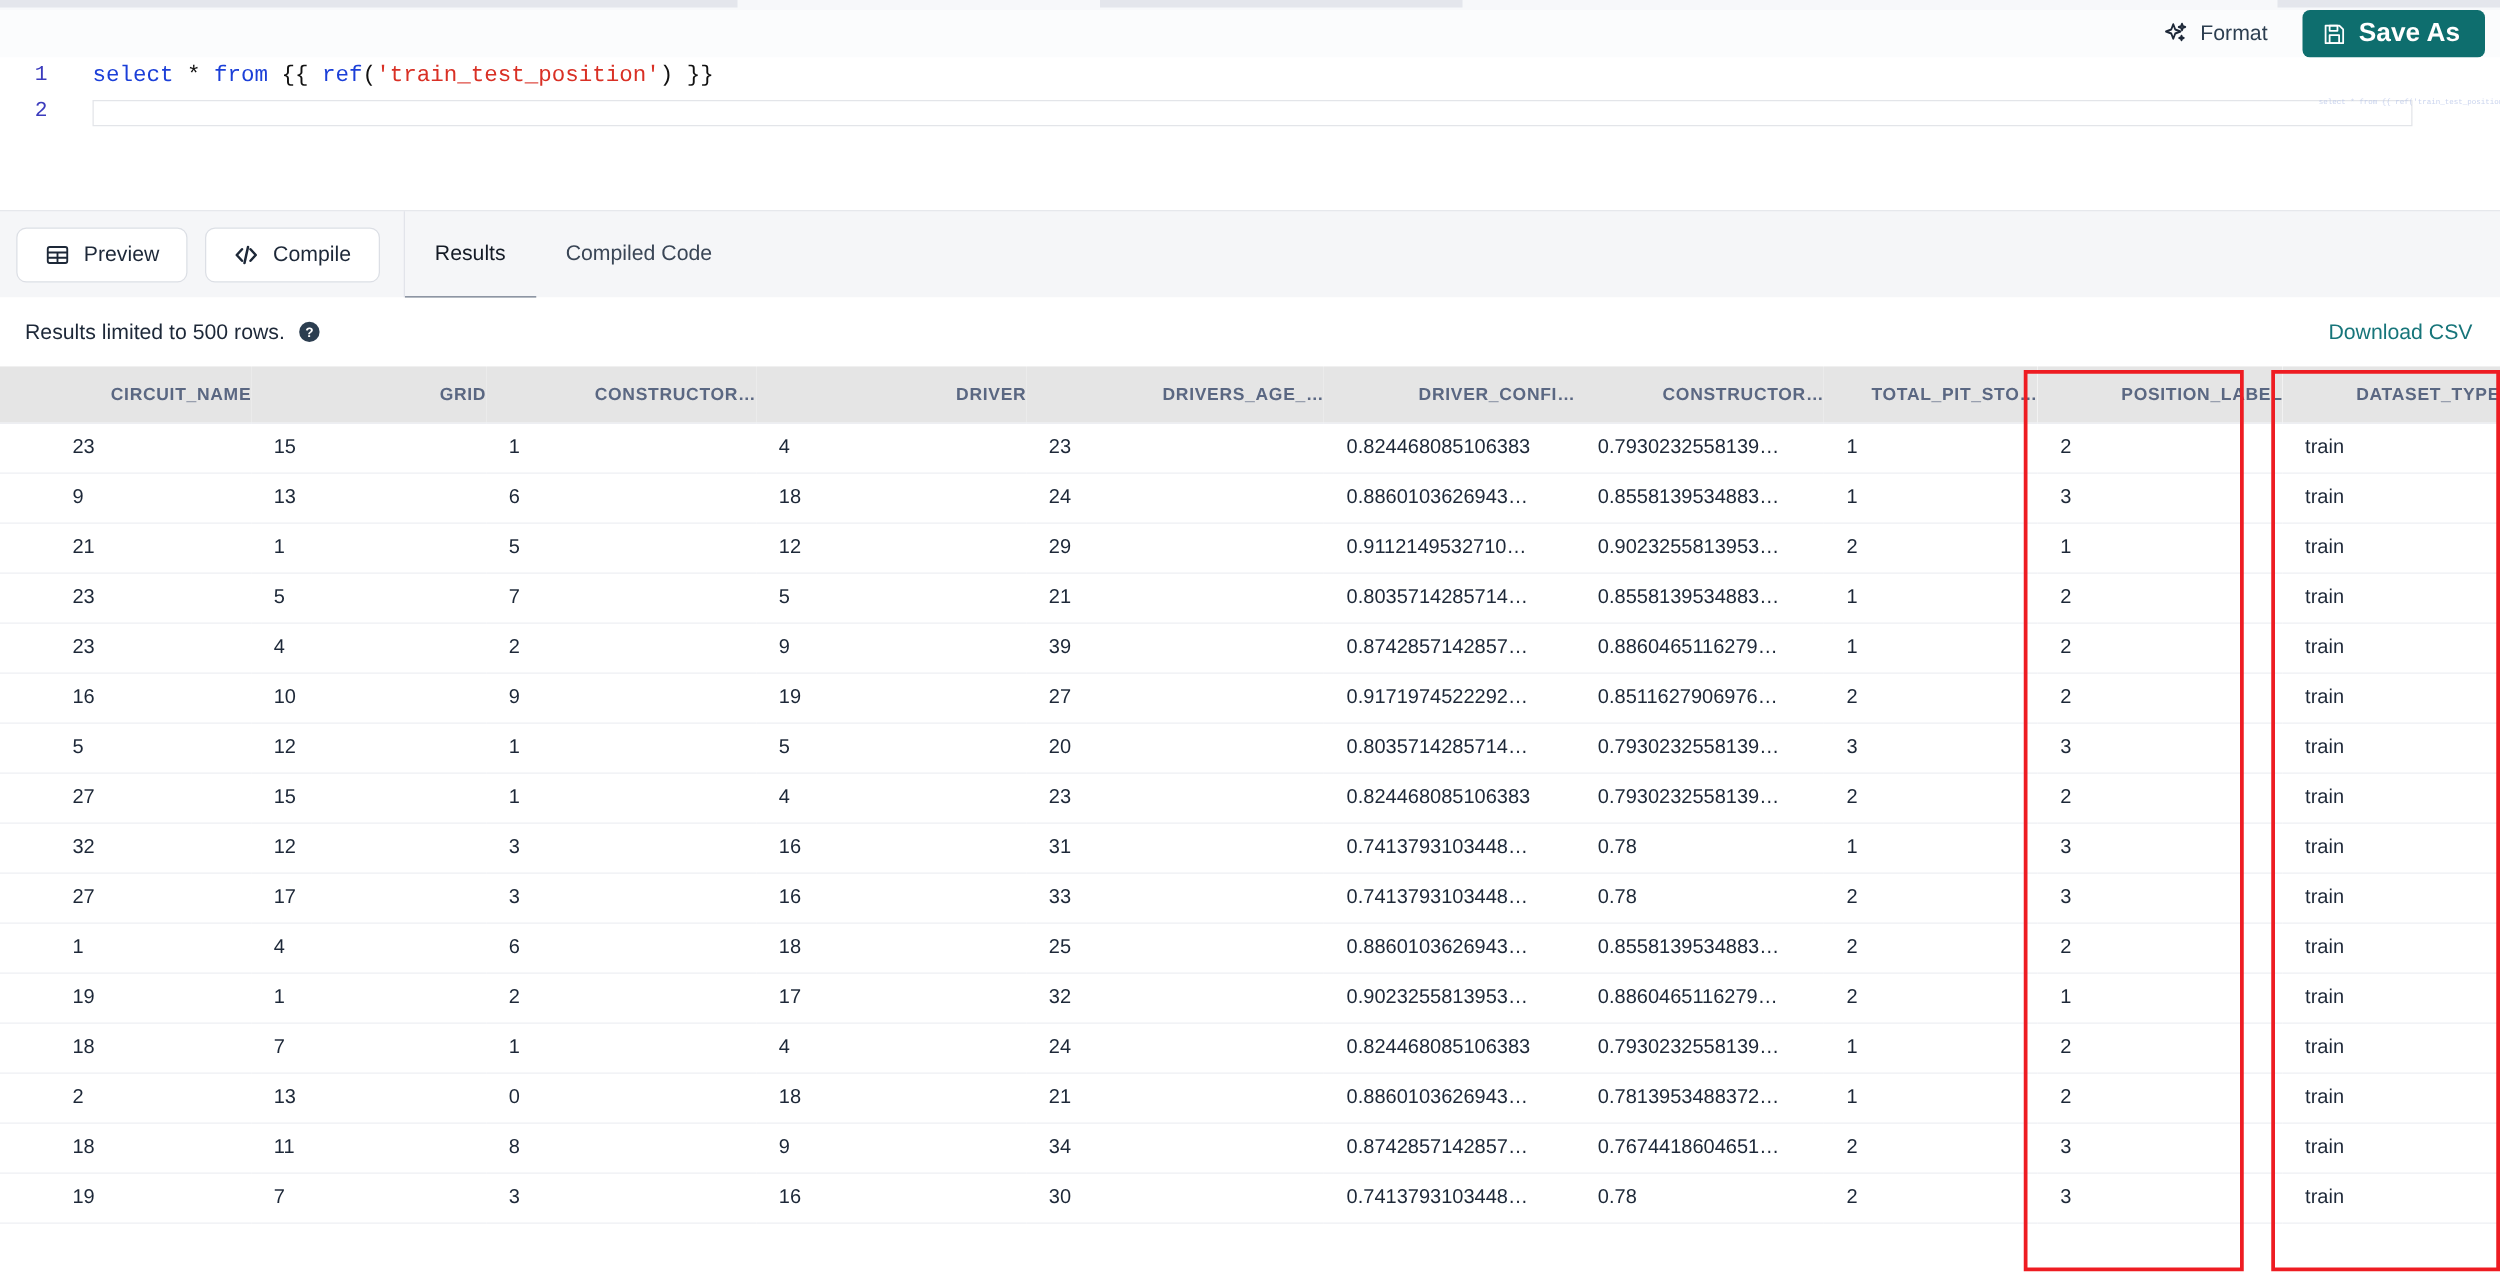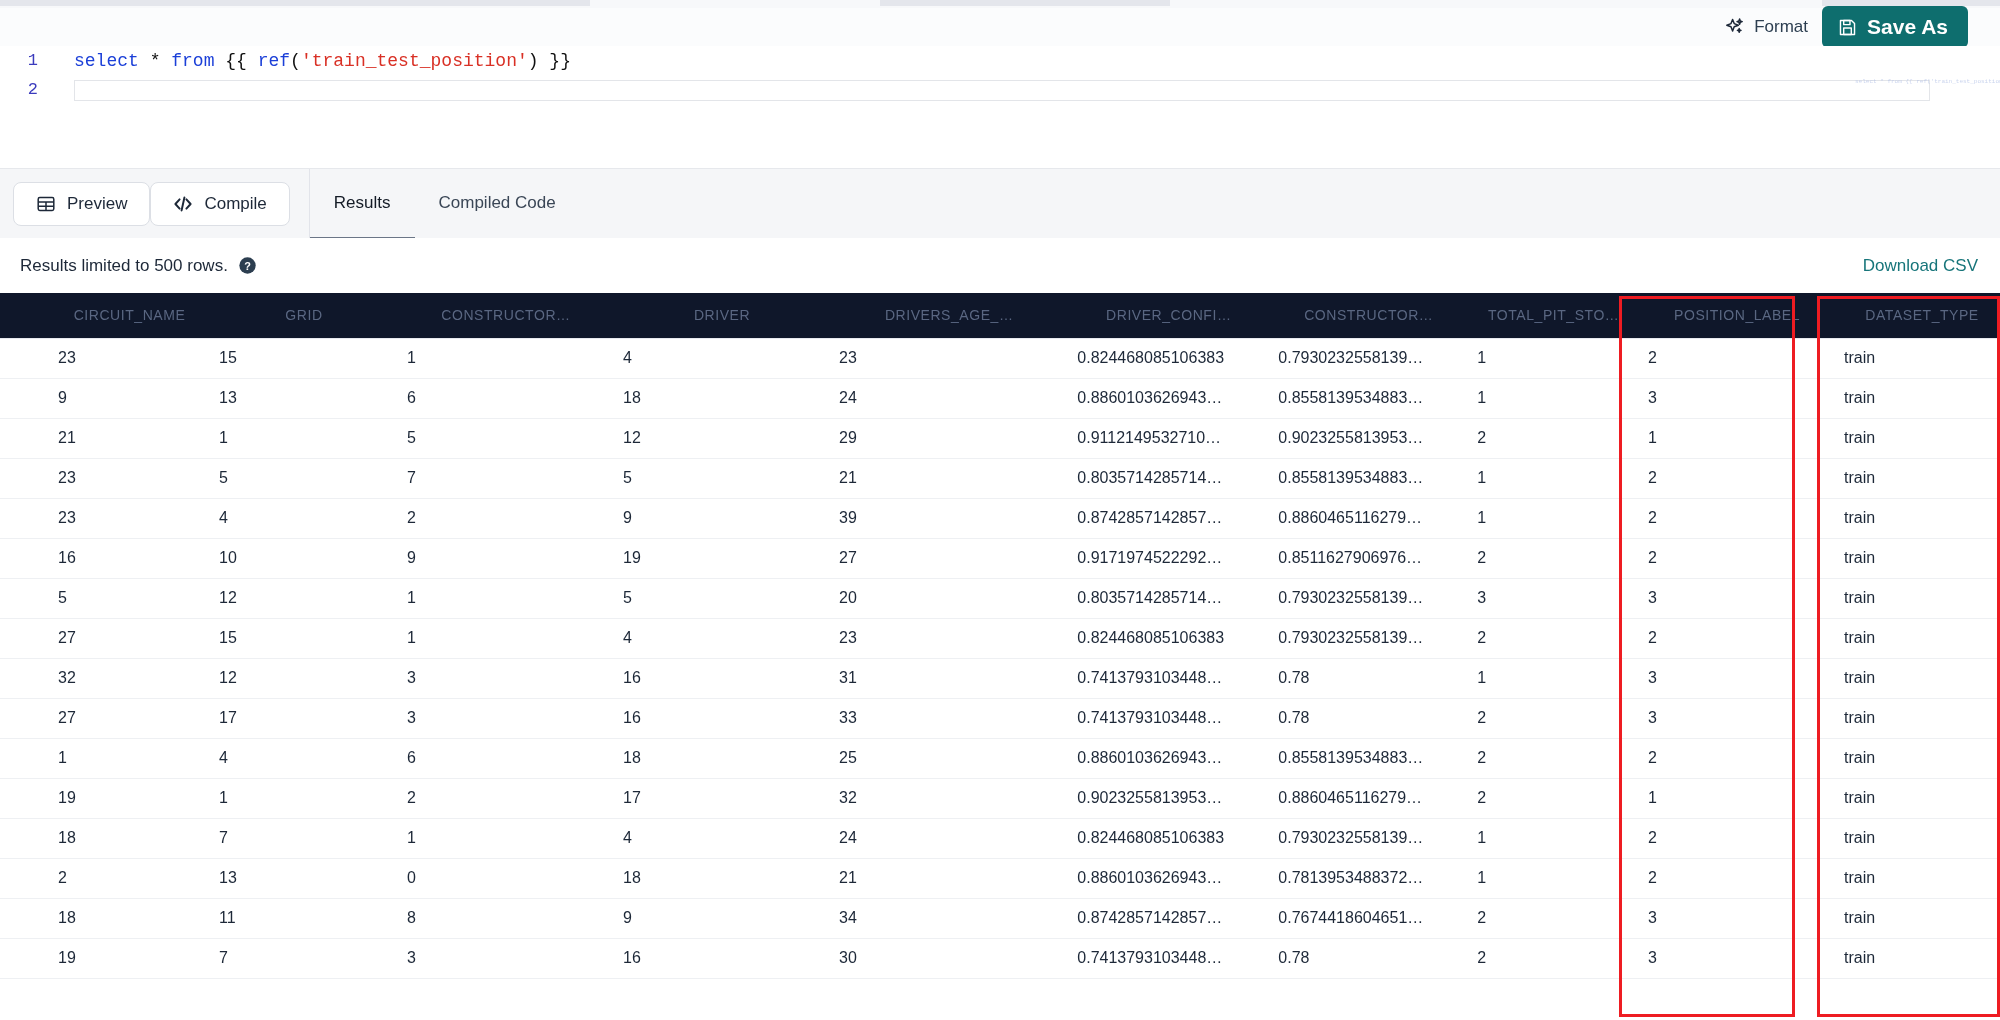--- a/index.html
+++ b/index.html
@@ -21,22 +21,22 @@
   .tab-stub-a { left: 0; width: 590px; }
   .tab-stub-b { left: 880px; width: 290px; }
   .tab-stub-c { left: 1822px; width: 178px; }
 
   
   .editor-toolbar {
     position: absolute; top: 8px; left: 0; width: 2000px; height: 38px;
     background: #fbfcfd;
   }
   .toolbar-right {
-    position: absolute; right: 32px; top: 0; height: 38px;
-    display: flex; align-items: center; gap: 8px;
+    position: absolute; right: 12px; top: 0; height: 38px;
+    display: flex; gap: 22px;
   }
   .format-btn {
     display: flex; align-items: center; gap: 9px;
     font-size: 17px; color: #2c3e50; cursor: pointer;
     padding: 4px 6px; border-radius: 4px; background: transparent;
     border: none; font-family: inherit;
   }
   .sparkle-icon { display: block; width: 20px; height: 20px; }
   .save-as-btn {
     display: flex; align-items: center; gap: 10px;
@@ -80,21 +80,21 @@
     font-family: "Liberation Mono", monospace; font-size: 6px;
     color: #b9c6e8; white-space: nowrap; opacity: .75;
   }
 
   
   .action-bar {
     position: absolute; top: 168px; left: 0; width: 2000px; height: 70px;
     background: #f5f6f8; border-top: 1px solid #e6e8ec;
     display: flex; align-items: center;
   }
-  .action-buttons { display: flex; padding-left: 13px; }
+  .action-buttons { display: flex; gap: 14px; padding-left: 13px; }
   .pill-btn {
     display: flex; align-items: center; gap: 11px;
     background: #ffffff; border: 1px solid #dcdfe5; border-radius: 8px;
     padding: 11px 22px; font-size: 17px; color: #1d2838;
     cursor: pointer; font-family: inherit;
   }
   .pill-icon { display: block; width: 20px; height: 20px; }
   .tabs-divider {
     width: 1px; height: 70px; background: #e2e4ea; margin-left: 19px;
   }
@@ -121,23 +121,23 @@
     color: #17757a; text-decoration: none; cursor: pointer;
   }
 
   
   .table-wrap {
     position: absolute; top: 293px; left: 0;
     width: 2000px; height: 727px; overflow: hidden; background: #ffffff;
   }
   table.results { border-collapse: collapse; width: 2000px; table-layout: fixed; }
   table.results th {
-    height: 45px; text-align: center; vertical-align: middle;
-    font-size: 14px; font-weight: normal; letter-spacing: .55px;
-    color: #5a6782; background: #0f172a;
+    height: 45px; text-align: right; vertical-align: middle;
+    font-size: 14px; font-weight: bold; letter-spacing: .55px;
+    color: #5a6782; background: #e5e5e5;
     border-bottom: 1px solid #e7e9ee;
     padding: 0 0 0 18px; white-space: nowrap; overflow: hidden;
   }
   table.results td {
     height: 40px; vertical-align: middle;
     font-size: 16px; color: #1d2838;
     border-bottom: 1px solid #eef0f3;
     padding: 0 0 0 18px; white-space: nowrap; overflow: hidden;
   }
   table.results tr td:first-child,

